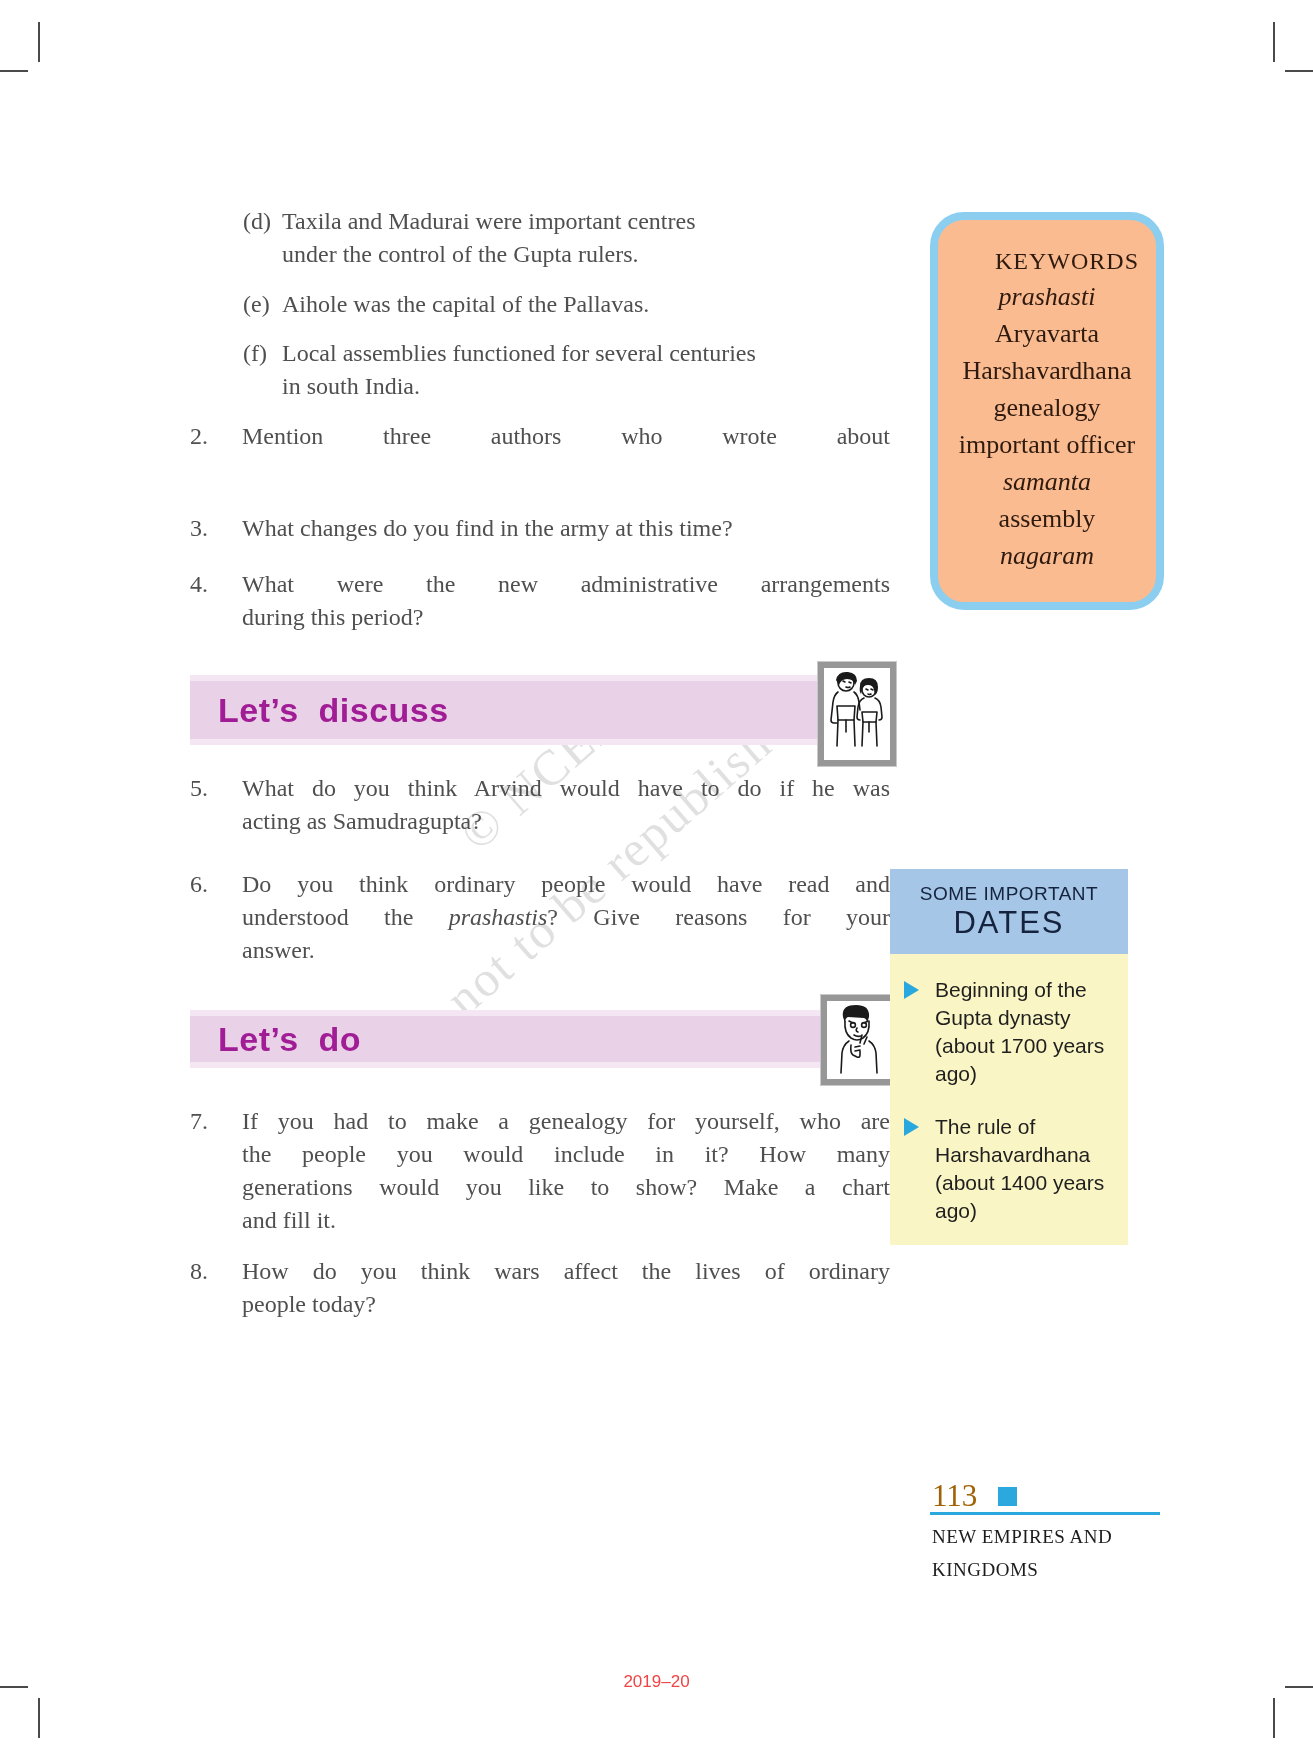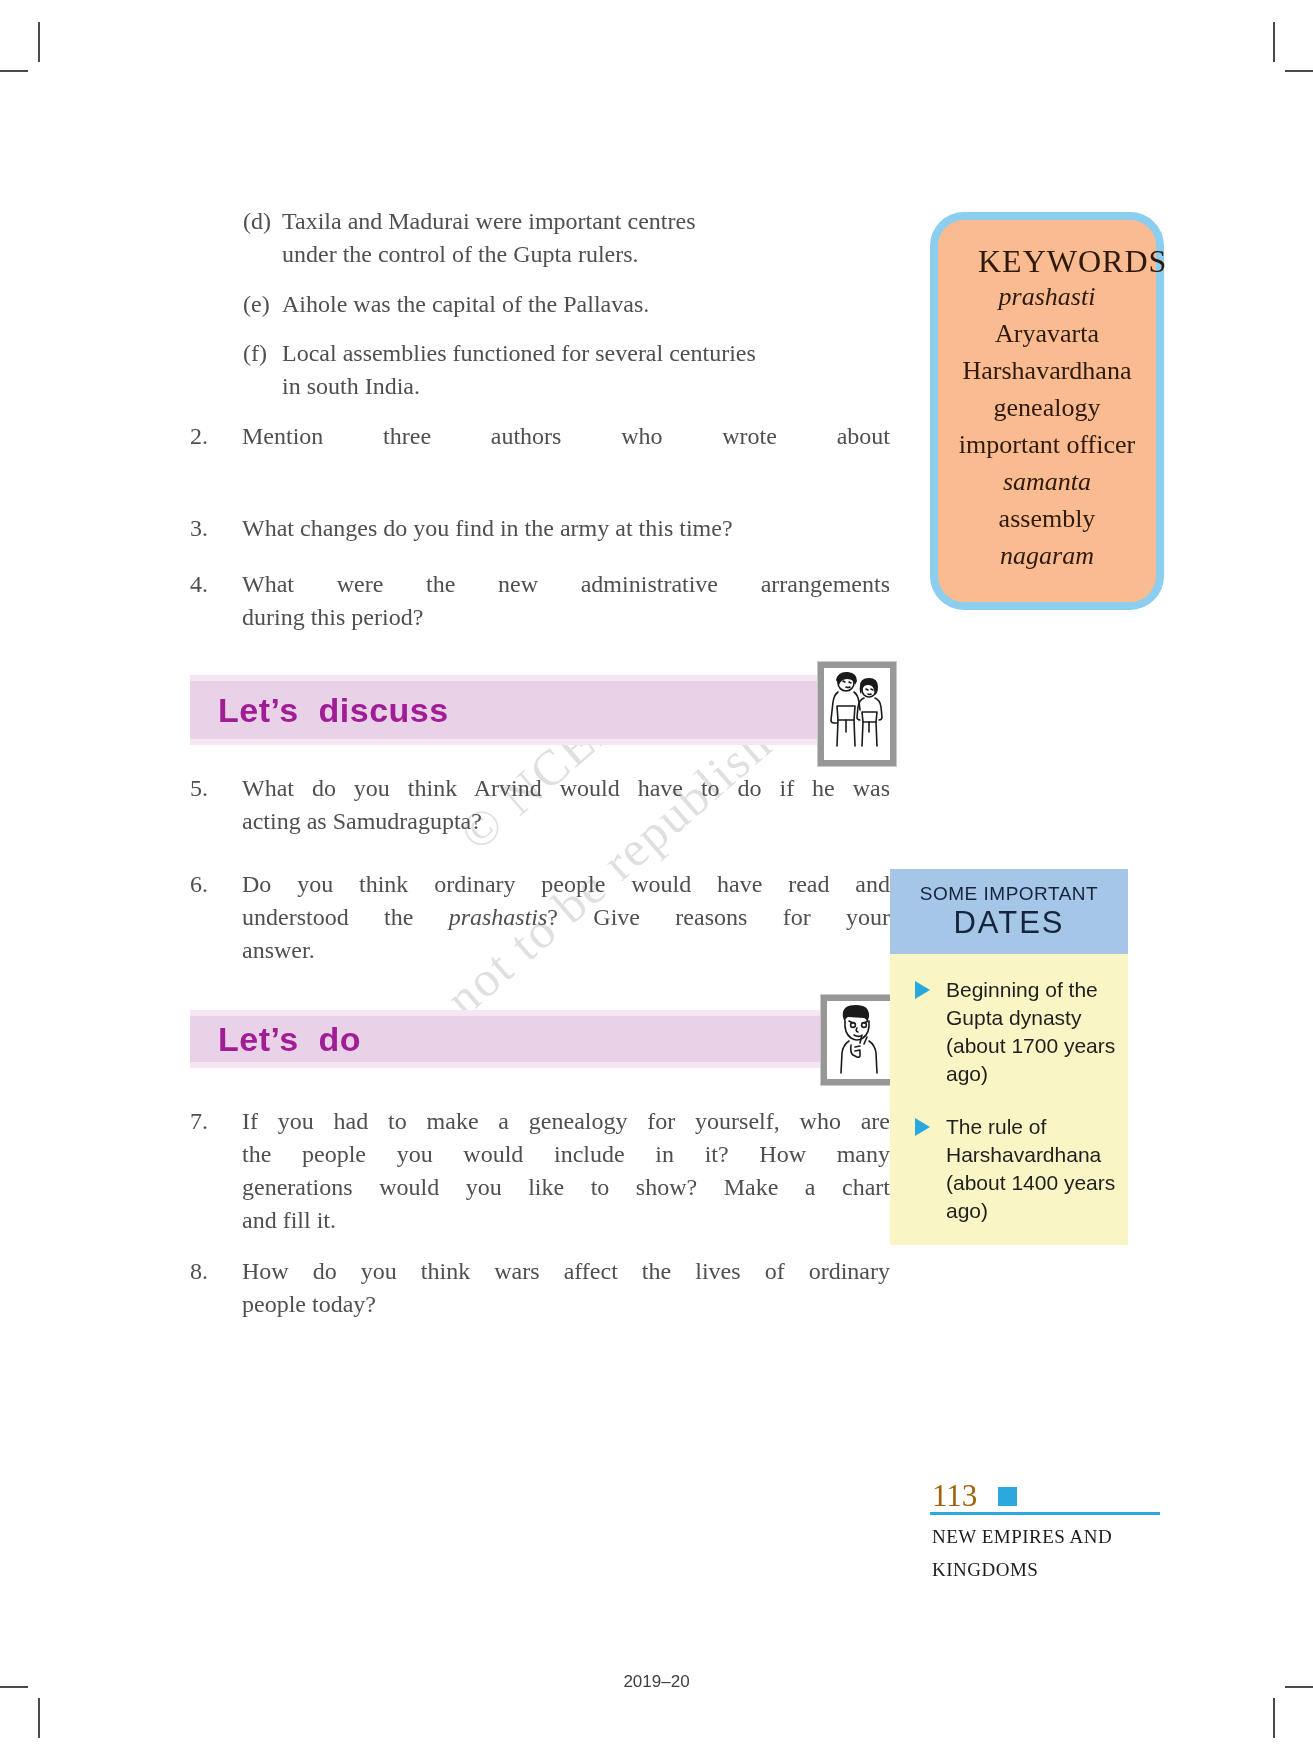--- a/index.html
+++ b/index.html
@@ -58,34 +58,34 @@
 
   
   #keywords-box{
     position:absolute;left:930px;top:212px;width:234px;height:398px;
     box-sizing:border-box;
     background:#fabb90;
     border:8px solid #8bceef;border-radius:34px;
     padding-top:24px;
     text-align:center;color:#2e1a0e;
   }
-  #keywords-title{font-size:32px;line-height:34px;letter-spacing:1px;padding-left:40px;}
+  #keywords-title{font-size:24px;line-height:34px;letter-spacing:1px;padding-left:40px;}
   .kw{font-size:26px;line-height:37px;text-align:center;}
 
   
   #dates-box{position:absolute;left:890px;top:869px;width:238px;font-family:"Liberation Sans", sans-serif;}
   #dates-header{
     background:#a5c6e6;color:#16233e;text-align:center;
     height:85px;box-sizing:border-box;padding-top:14px;
   }
   #dates-title1{font-size:19px;letter-spacing:0.5px;line-height:22px;}
   #dates-title2{font-size:31px;letter-spacing:2px;line-height:36px;}
   #dates-body{
     background:#faf5c4;box-sizing:border-box;
-    min-height:256px;padding:22px 12px 20px 25px;
+    min-height:256px;padding:22px 12px 20px 14px;
   }
   .date-item{
     position:relative;padding-left:31px;margin-bottom:25px;
     font-size:21px;line-height:28px;color:#1f1f1f;
   }
   .date-item:last-child{margin-bottom:0;}
   .date-item::before{
     content:"";position:absolute;left:0;top:5px;
     width:0;height:0;
     border-left:15px solid #29a8df;
@@ -97,21 +97,21 @@
   #page-number{position:absolute;left:932px;top:1478px;font-size:31px;color:#a16207;}
   #page-number-square{position:absolute;left:998px;top:1487px;width:19px;height:19px;background:#2ba9df;}
   #footer-rule{position:absolute;left:930px;top:1512px;width:230px;height:3px;background:#2ba9df;}
   #chapter-footer{
     position:absolute;left:932px;top:1523px;width:240px;
     font-size:19px;line-height:27px;letter-spacing:0.5px;color:#1c1c1c;
     white-space:pre-line;
   }
   #edition-footer{
     position:absolute;left:0;top:1672px;width:1313px;text-align:center;
-    font-family:"Liberation Sans", sans-serif;font-size:17px;color:#404040;
+    font-family:"Liberation Sans", sans-serif;font-size:17px;color:#ef4444;
   }
 
   .art{stroke:#1a1a1a;fill:none;stroke-width:1.6;stroke-linecap:round;stroke-linejoin:round;}
   .hair{fill:#1a1a1a;stroke:none;}
 </style>
 </head>
 <body>
 
 <div id="page">
 

